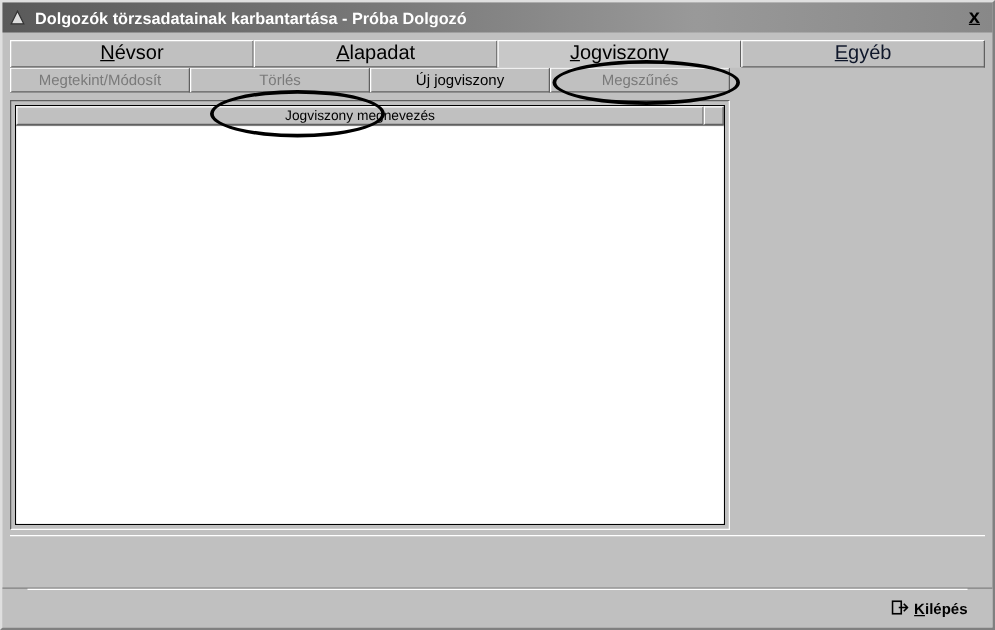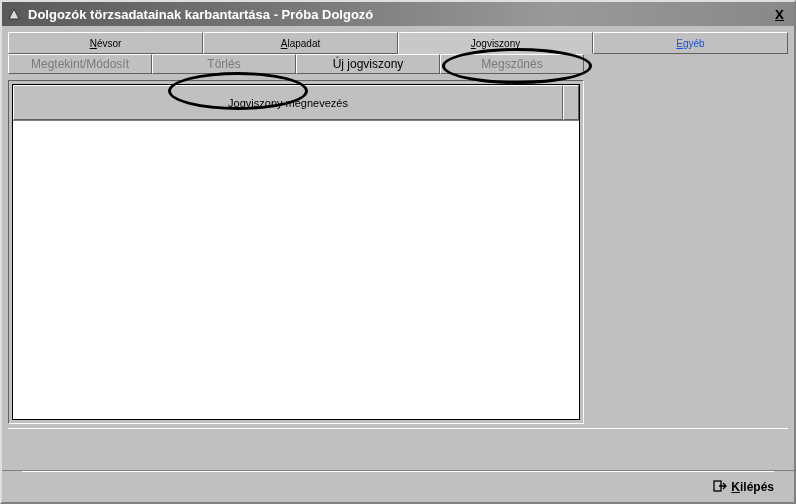--- a/index.html
+++ b/index.html
@@ -61,29 +61,29 @@
     .tab {
       height: 22px;
       display: flex;
       align-items: center;
       justify-content: center;
       background: #c0c0c0;
       border-top: 1px solid #fff;
       border-left: 1px solid #fff;
       border-right: 1px solid #606060;
       border-bottom: 1px solid #606060;
-      font-size: 10px;
+      font-size: 16px;
       cursor: pointer;
       position: relative;
     }
     .tab.active {
       background: #c8c8c8;
       border-bottom: 1px solid #c8c8c8;
     }
-    .tab.disabled { color: #1d4ed8; cursor: default; }
+    .tab.disabled { color: #0f172a; cursor: default; }
     .tab .ul { text-decoration: underline; }
     .subtab-row { display: flex; margin-top: 0; }
     .subtab {
       width: 144px;
       height: 20px;
       display: flex;
       align-items: center;
       justify-content: center;
       background: #c0c0c0;
       border-top: 1px solid #fff;
@@ -110,21 +110,21 @@
     .table {
       width: 100%;
       height: 100%;
       border: 1px solid #000;
       background: #fff;
       display: flex;
       flex-direction: column;
     }
     .table-header {
       display: flex;
-      height: 36px;
+      height: 16px;
       background: #c0c0c0;
       border-bottom: 1px solid #808080;
     }
     .th {
       display: flex;
       align-items: center;
       justify-content: center;
       font-size: 11px;
       border-top: 1px solid #fff;
       border-left: 1px solid #fff;

